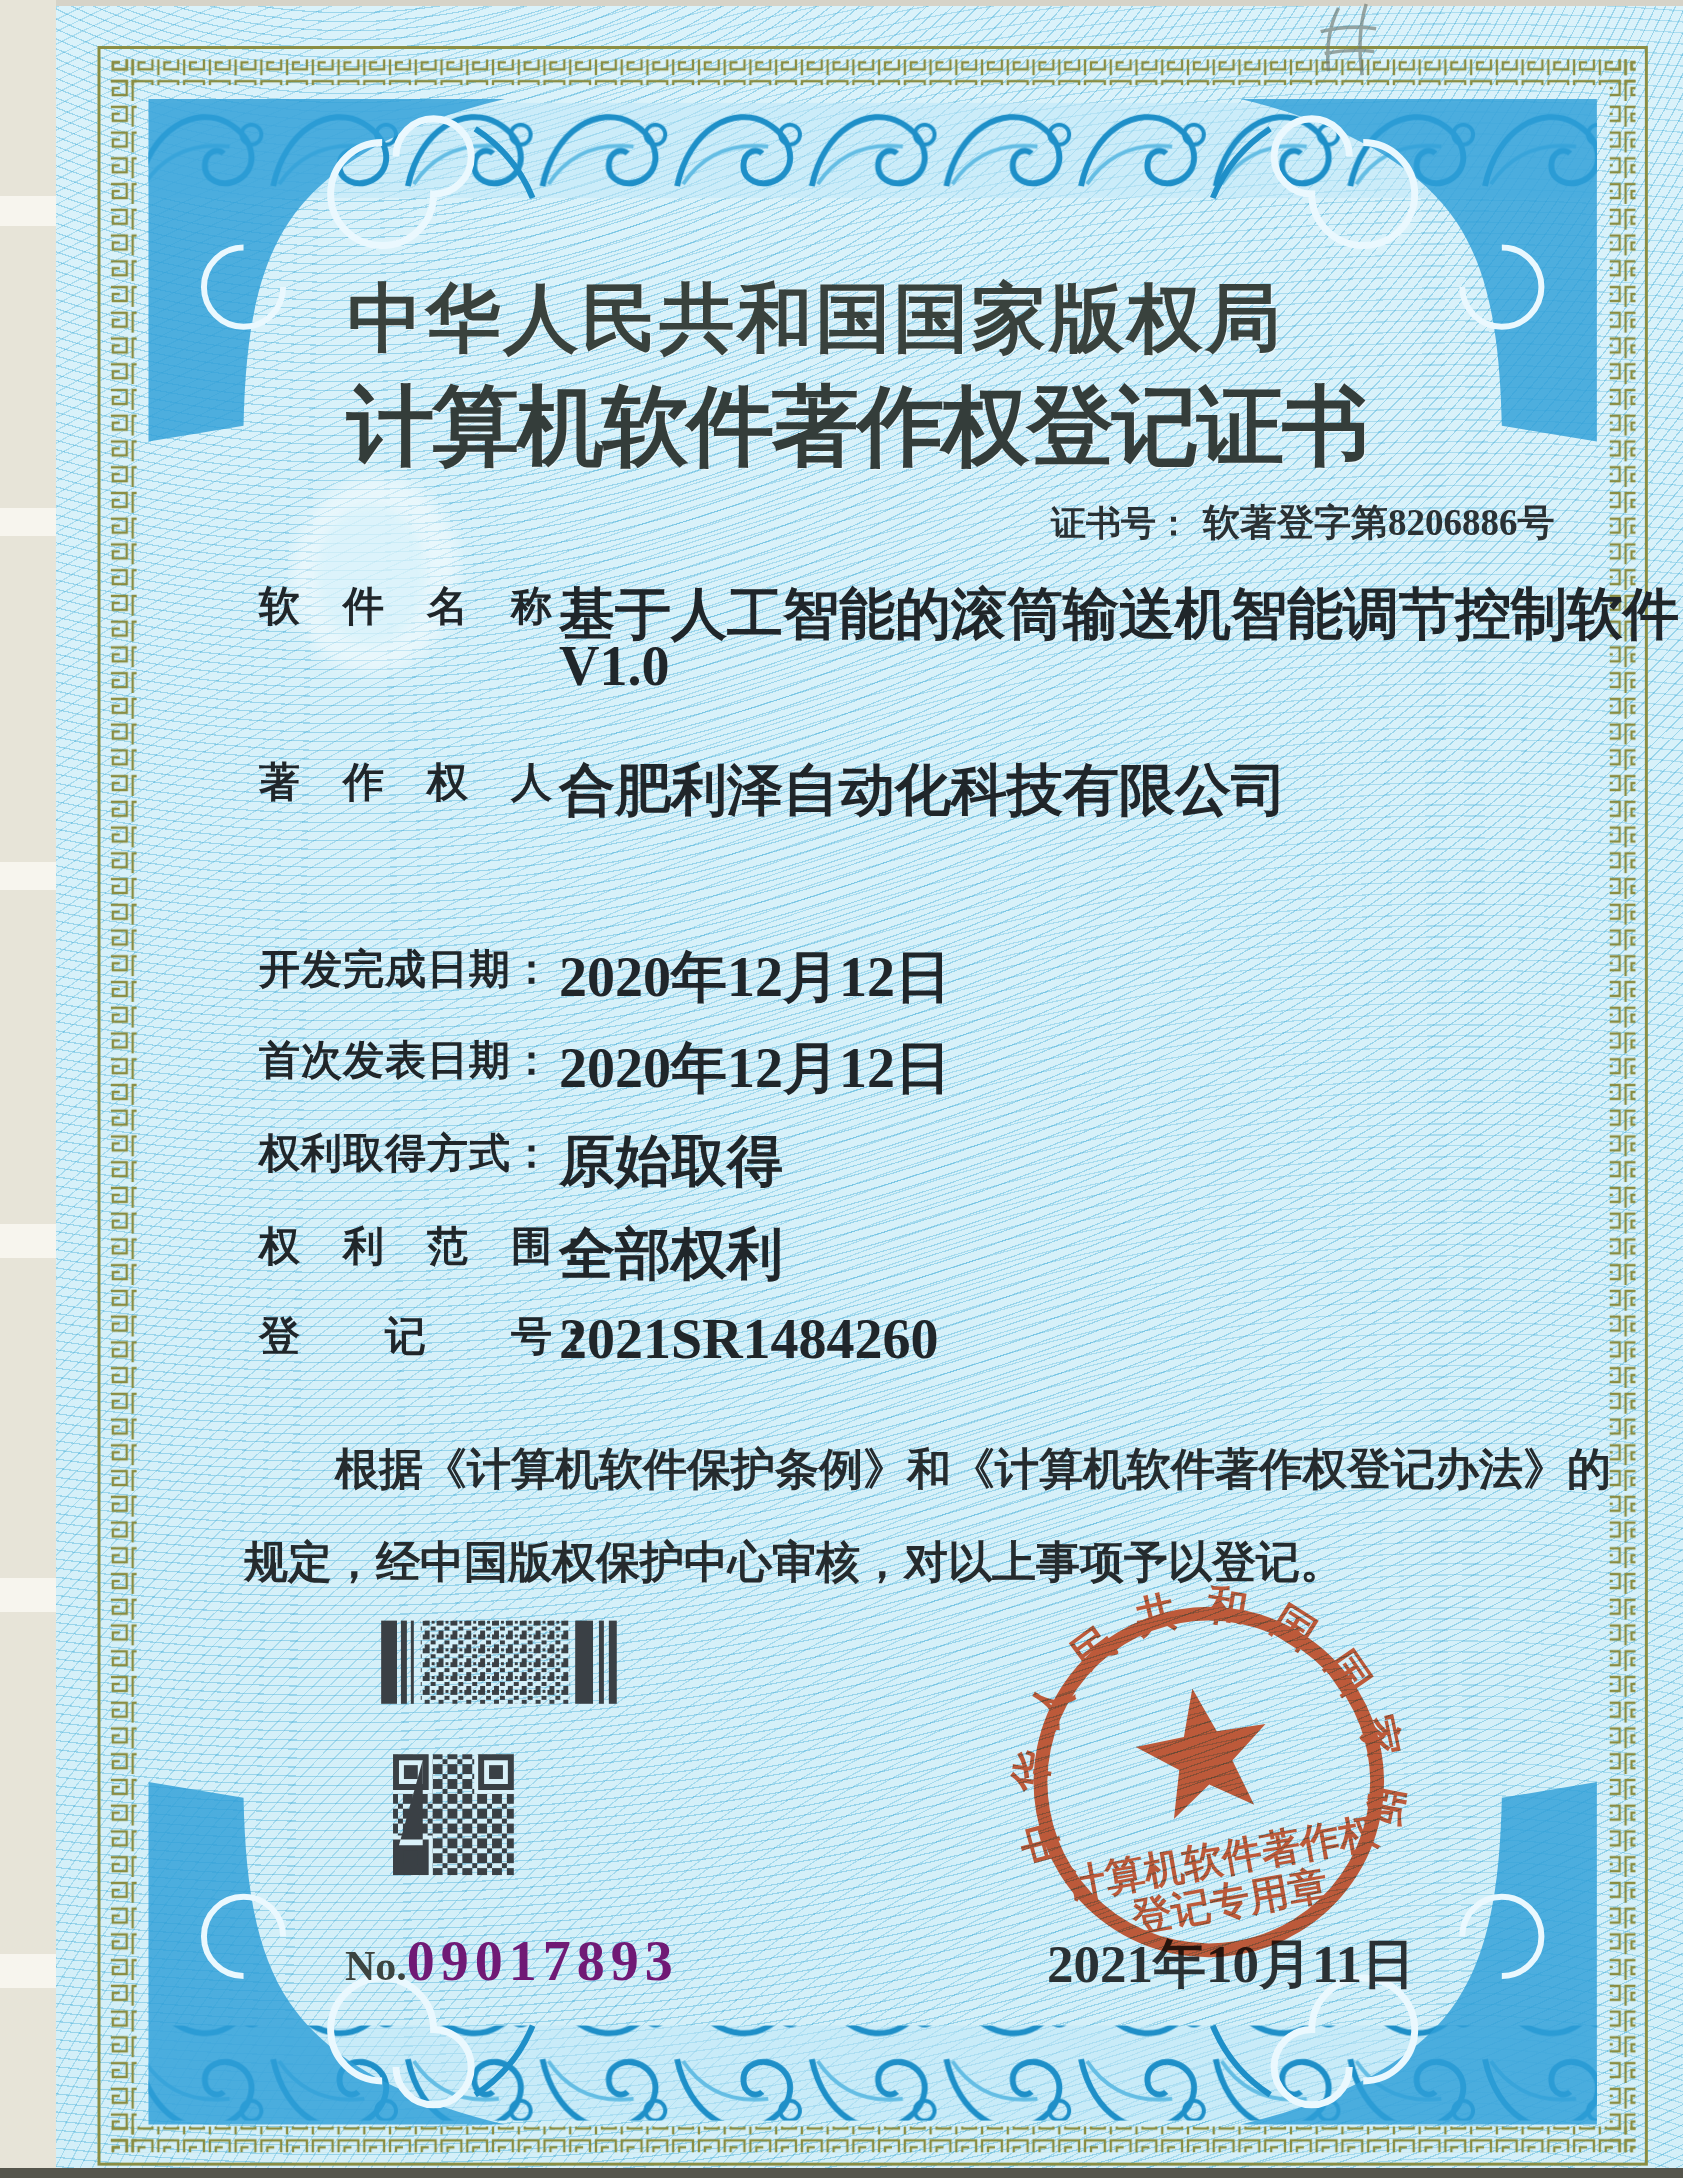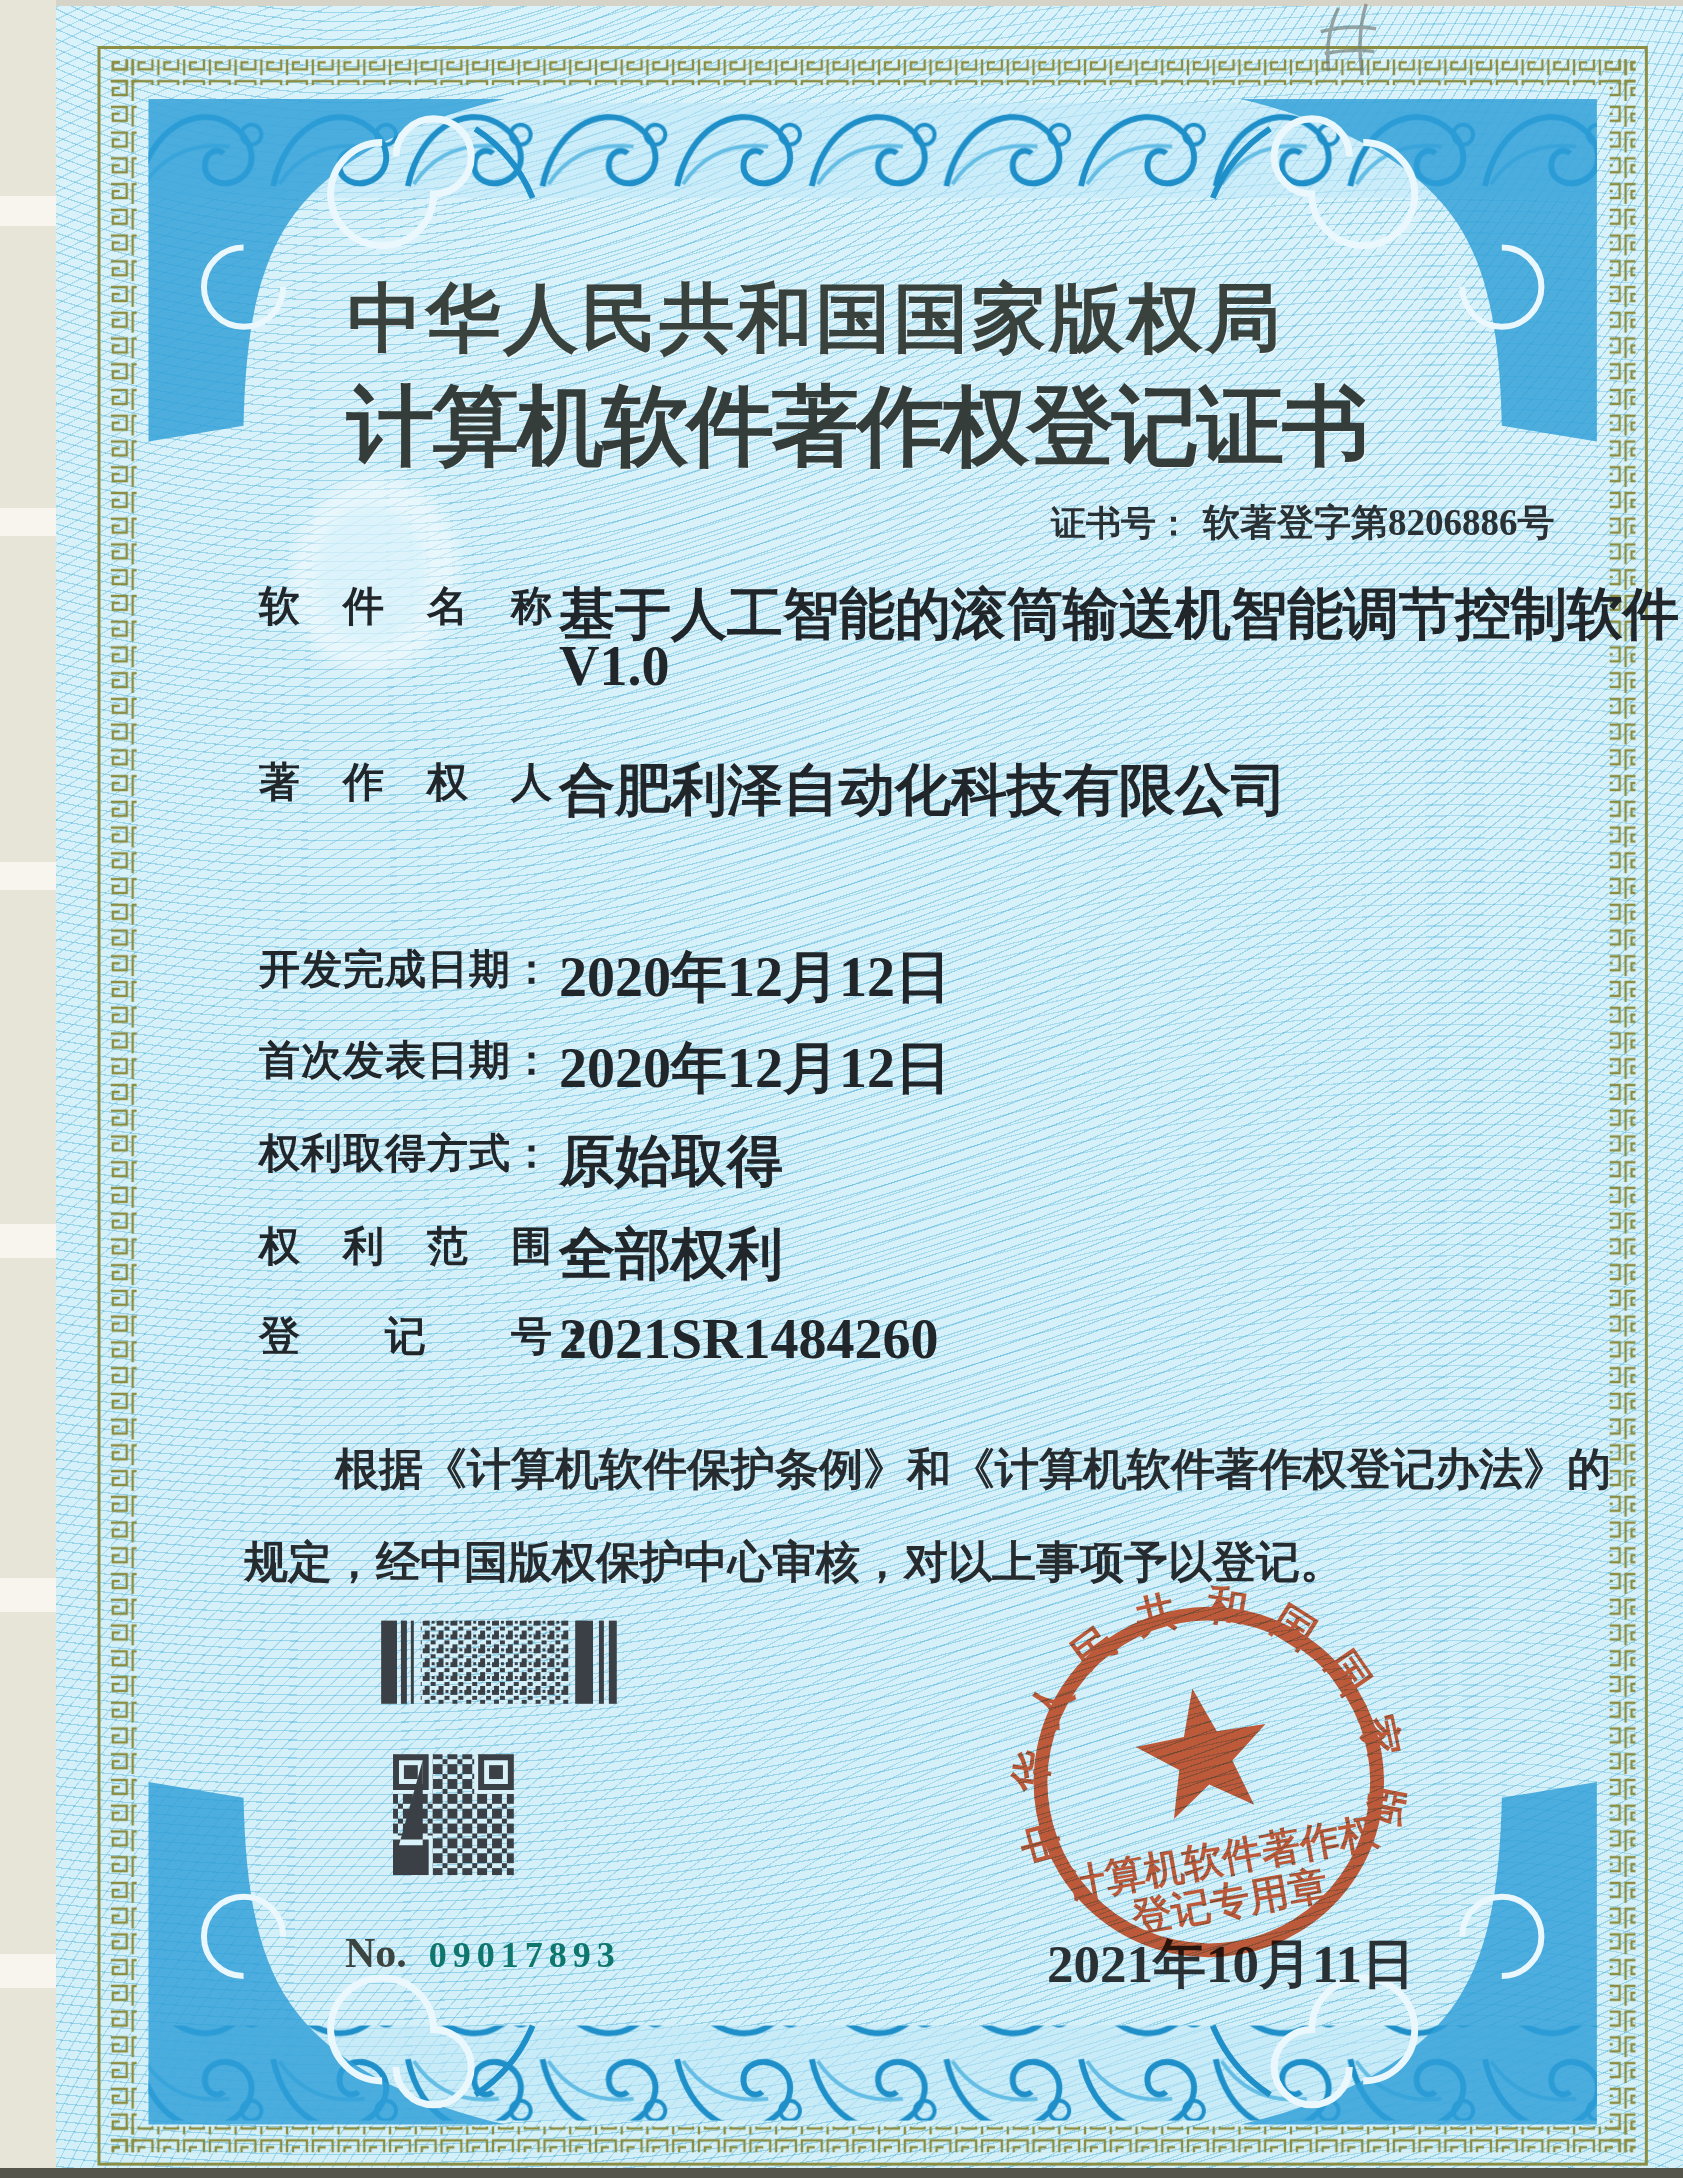--- a/index.html
+++ b/index.html
@@ -33,21 +33,21 @@
     font-size:87px;font-weight:700;letter-spacing:-2px;color:#343d3a;
     text-shadow:1px 1px 0 rgba(255,255,255,.5);
   }
   .certno{top:498px;left:1051px;font-size:35px;font-weight:700;color:#2a3134;}
   .certno .v{margin-left:12px;font-size:37px;}
   .frow{font-weight:700;}
   .frow .lab{position:absolute;left:259px;font-size:41px;letter-spacing:1px;}
   .frow .val{position:absolute;left:559px;font-size:56px;}
   .stmt{font-size:44px;font-weight:700;color:#252b2e;margin-top:22px;}
   .serial{top:1929px;left:345px;font-size:42px;font-weight:700;color:#3c4440;}
-  .serial .num{color:#0f766e;letter-spacing:6px;margin-left:22px;font-size:36px;}
+  .serial .num{color:#701a75;letter-spacing:6px;font-size:56px;}
   .issue-date{top:1929px;left:1047px;font-size:53px;font-weight:700;color:#2a3134;}
   .emboss{
     position:absolute;left:292px;top:477px;width:166px;height:196px;border-radius:50%;
     background:rgba(255,255,255,.42);filter:blur(7px);transform:rotate(8deg);
   }
   .emboss2{
     position:absolute;left:317px;top:505px;width:109px;height:139px;border-radius:50%;
     background:rgba(210,240,250,.55);filter:blur(5px);
   }
 </style>

